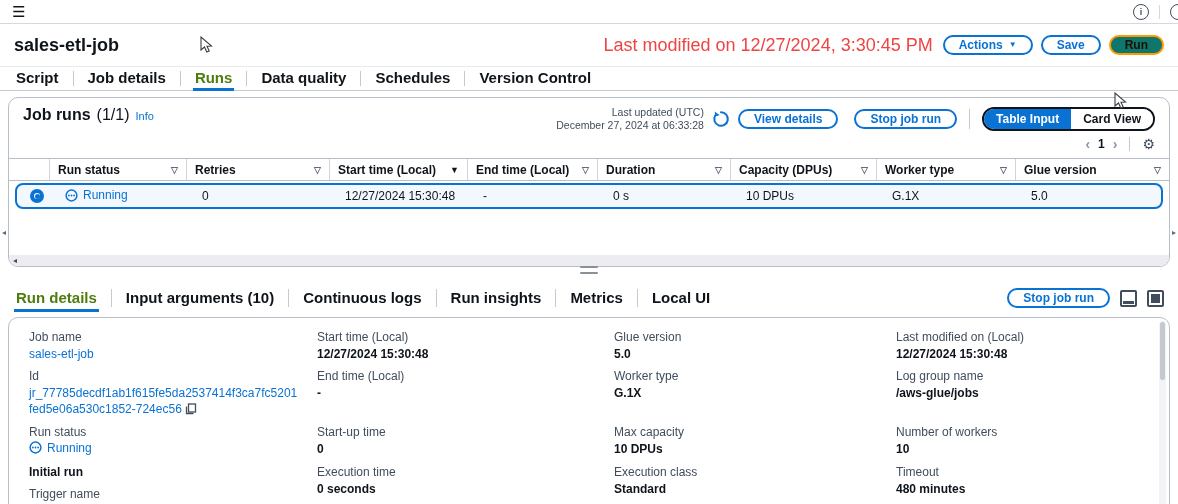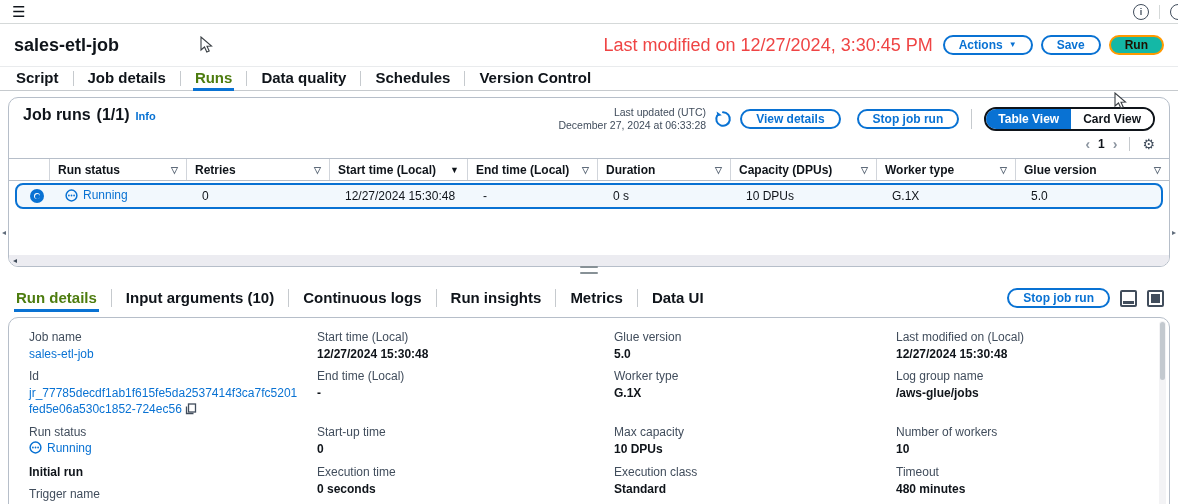--- a/index.html
+++ b/index.html
@@ -15,35 +15,35 @@
   .circle-icon{width:14px;height:14px;border:1.5px solid #414d5c;border-radius:50%;display:flex;align-items:center;justify-content:center;font-size:9px;font-weight:700;color:#414d5c;}
   .topbar-divider{width:1px;height:14px;background:#d5d9d9;}
   .half-circle{margin-right:-20px;}
   
   .job-header{height:42px;display:flex;align-items:center;padding:0 14px;border-bottom:1px solid #e9ebed;}
   .job-title{font-size:18px;font-weight:700;flex:0 0 auto;}
   .job-header-spacer{flex:1;}
   .last-modified{color:#ef4444;font-size:18px;margin-right:10px;white-space:nowrap;}
   .btn{display:inline-flex;align-items:center;gap:6px;height:20px;padding:0 14px;border:2px solid #0972d3;border-radius:16px;background:#fff;color:#0972d3;font-weight:700;font-size:12px;cursor:pointer;white-space:nowrap;}
   .btn+.btn{margin-left:8px;}
-  .btn-primary{background:#14b8a6;border-color:#ff9900;color:#1d1000;}
+  .btn-primary{background:#0f766e;border-color:#ff9900;color:#1d1000;}
   .caret{font-size:8px;line-height:1;}
   
   .nav-tabs{display:flex;align-items:stretch;padding:0 14px;border-bottom:1px solid #c6cace;height:23px;}
   .nav-tab{display:flex;align-items:center;font-weight:700;font-size:15px;color:#0f141a;padding:0 2px 0 2px;cursor:pointer;border-bottom:3px solid transparent;margin-bottom:-1px;}
   .nav-tab.active{color:#4d7c0f;border-bottom-color:#0972d3;}
   .tab-divider{width:1px;background:#c6cace;margin:4px 12px;}
   
   .card{margin:6px 8px 0;border:1px solid #b6bec9;border-radius:10px;position:relative;background:#fff;}
   .runs-card{height:168px;}
   .runs-header{display:flex;align-items:flex-start;padding:8px 14px 2px;}
   .runs-title-wrap{display:flex;align-items:baseline;gap:6px;}
   .runs-title{font-size:16px;font-weight:700;}
-  .runs-count{font-size:16px;font-weight:700;text-align:right;}
-  .info-link{color:#0972d3;font-size:11px;font-weight:700;cursor:pointer;}
+  .runs-count{font-size:16px;font-weight:400;text-align:right;}
+  .info-link{color:#0972d3;font-size:11px;font-weight:400;cursor:pointer;}
   .runs-header-right{margin-left:auto;display:flex;align-items:center;gap:8px;}
   .last-updated{text-align:right;color:#414d5c;font-size:10.5px;line-height:1.25;}
   .refresh-btn{background:none;border:none;padding:0;cursor:pointer;display:flex;}
   .seg-divider{width:1px;height:20px;background:#c6cace;margin:0 4px;}
   .segmented{display:flex;border:2px solid #0f141a;border-radius:16px;overflow:hidden;height:20px;}
   .seg{display:flex;align-items:center;padding:0 12px;font-weight:700;font-size:12px;cursor:pointer;background:#fff;color:#0f141a;}
   .seg.active{background:#0972d3;color:#fff;}
   .runs-toolbar{display:flex;align-items:center;padding:2px 14px 6px;}
   .filter-box{display:flex;align-items:center;gap:6px;width:530px;height:18px;border:1px solid #7d8998;border-radius:9px;padding:0 8px;background:#fff;}
   .filter-box input{border:none;outline:none;flex:1;font-family:"Liberation Sans",sans-serif;font-size:12px;font-style:italic;color:#5f6b7a;background:transparent;}
@@ -152,21 +152,21 @@
         </svg>
       </button>
       <button class="btn">
           <span>View details</span>
         </button>
       <button class="btn">
           <span>Stop job run</span>
         </button>
       <span class="seg-divider"></span>
       <div class="segmented">
-        <div class="seg active">Table View</div>
+        <div class="seg active">Table Input</div>
         <div class="seg">Card View</div>
       </div>
     </div>
   </div>
   <div class="runs-toolbar">
     <div class="toolbar-right">
       <span class="page-arrow">‹</span>
       <span class="page-num">1</span>
       <span class="page-arrow">›</span>
       <span class="seg-divider" style="height:14px;"></span>
@@ -249,21 +249,21 @@
   <div class="nav-tab active">Run details</div>
   <div class="tab-divider"></div>
   <div class="nav-tab">Input arguments (10)</div>
   <div class="tab-divider"></div>
   <div class="nav-tab">Continuous logs</div>
   <div class="tab-divider"></div>
   <div class="nav-tab">Run insights</div>
   <div class="tab-divider"></div>
   <div class="nav-tab">Metrics</div>
   <div class="tab-divider"></div>
-  <div class="nav-tab">Data UI</div>
+  <div class="nav-tab">Local UI</div>
   <div class="details-tabs-right">
     <button class="btn">
         <span>Stop job run</span>
       </button>
     <span class="panel-icon bottom"></span>
     <span class="panel-icon full"></span>
   </div>
 </div>
 
 <div class="card details-card">

